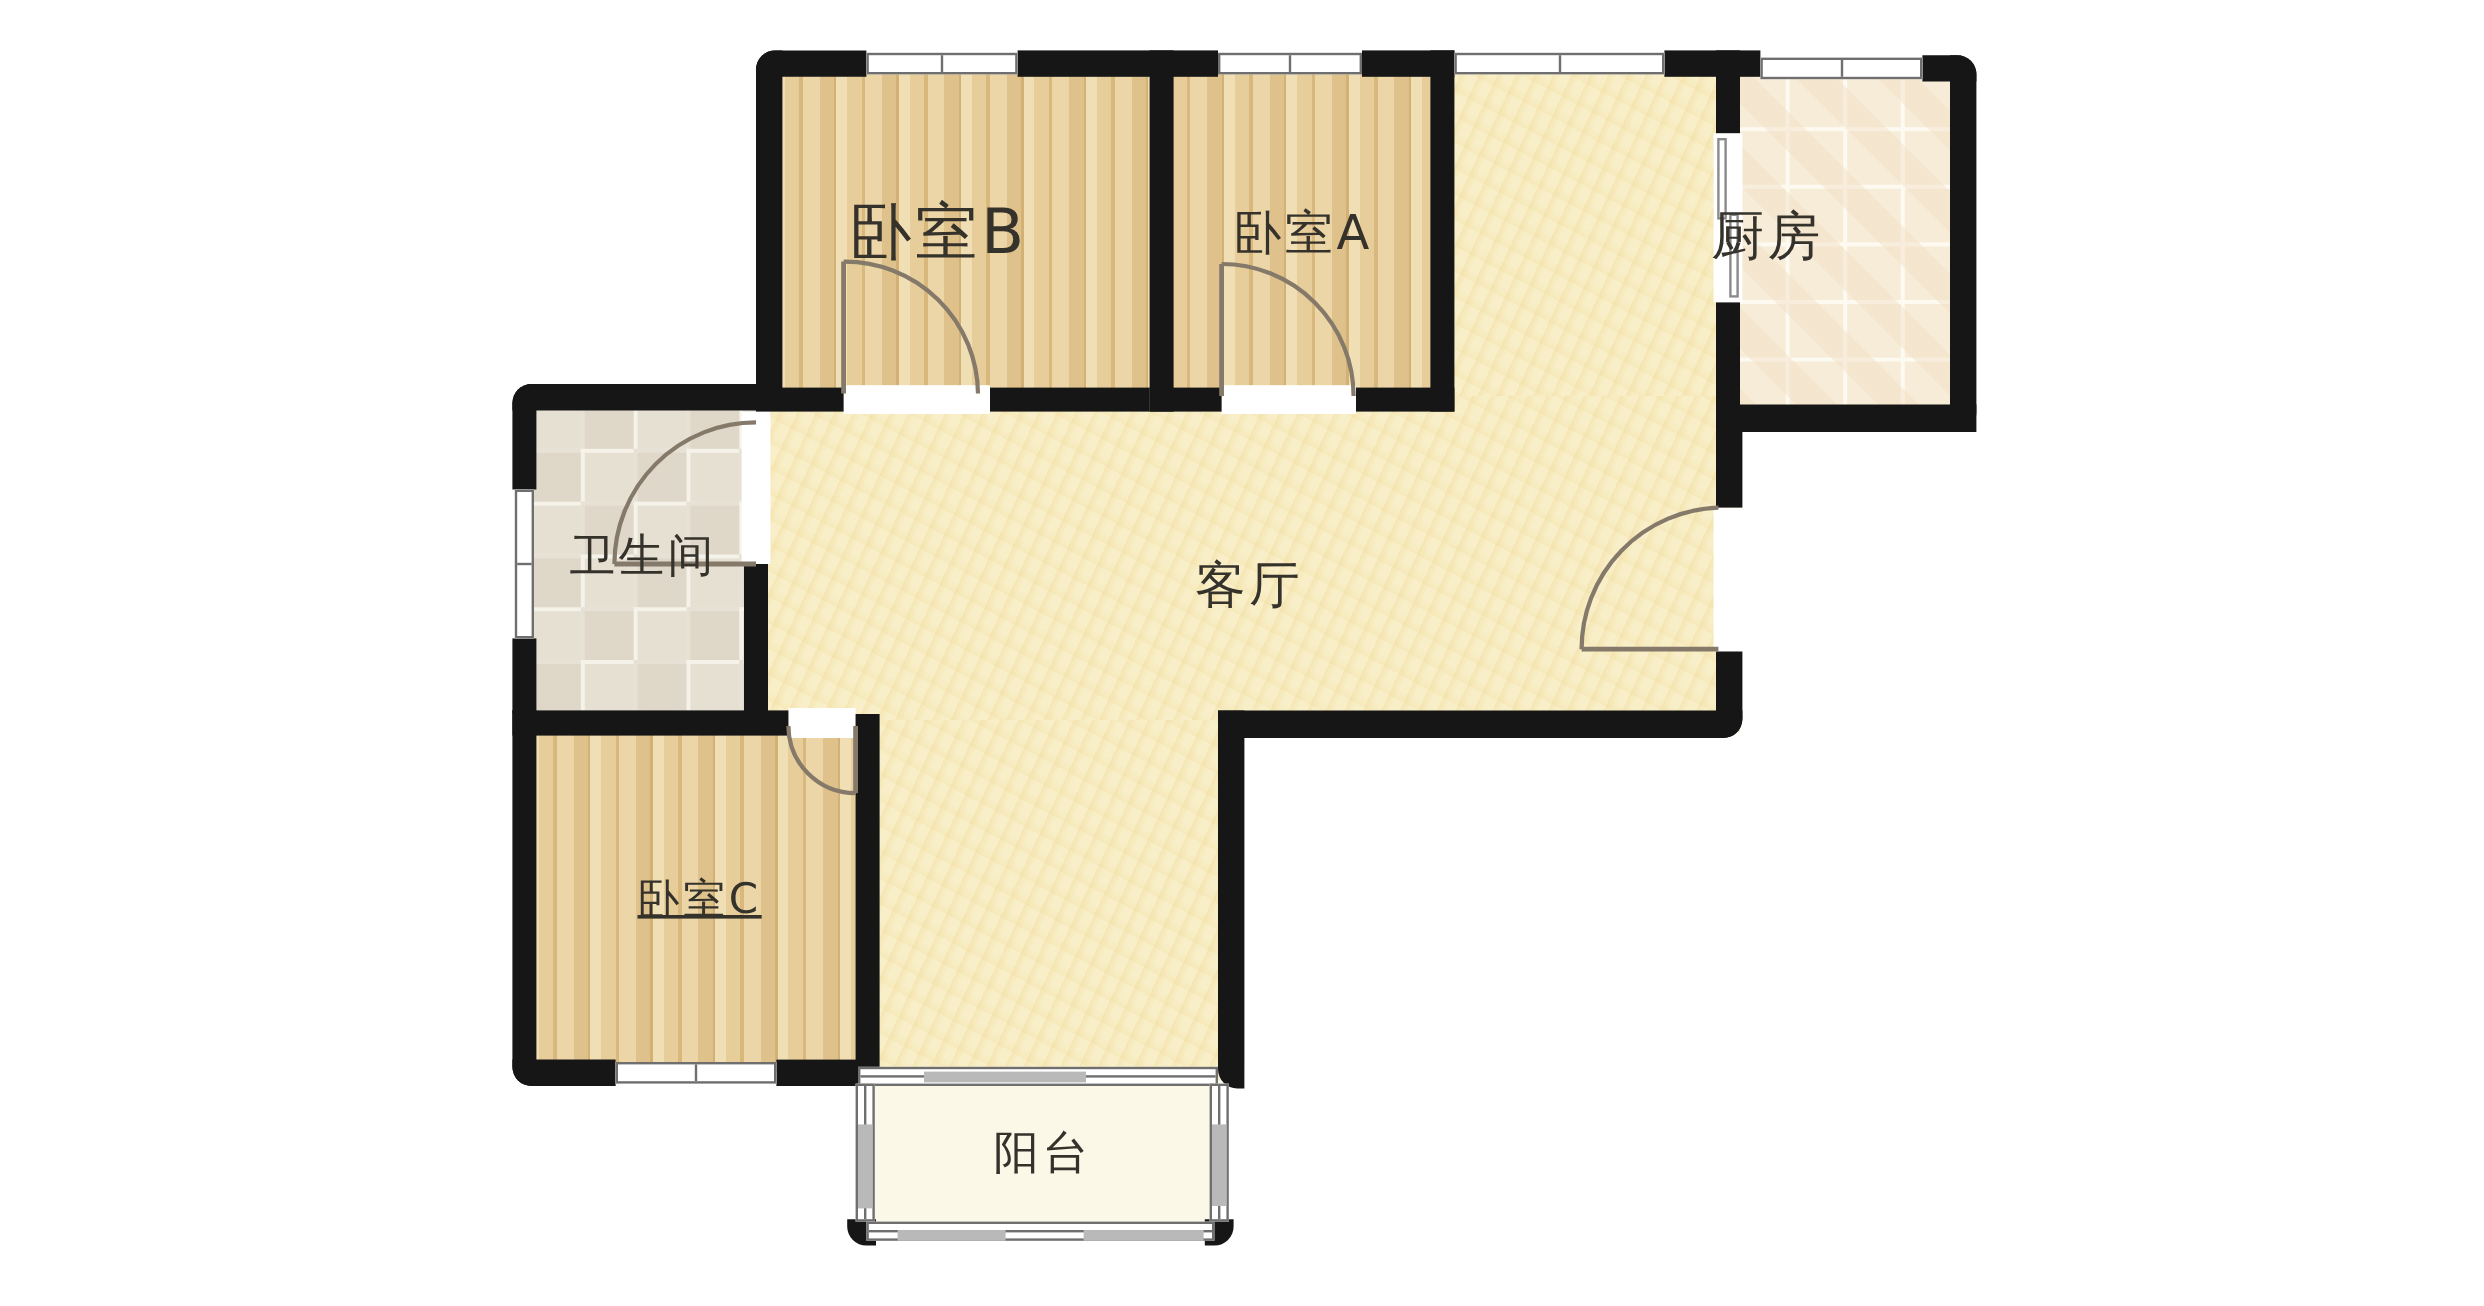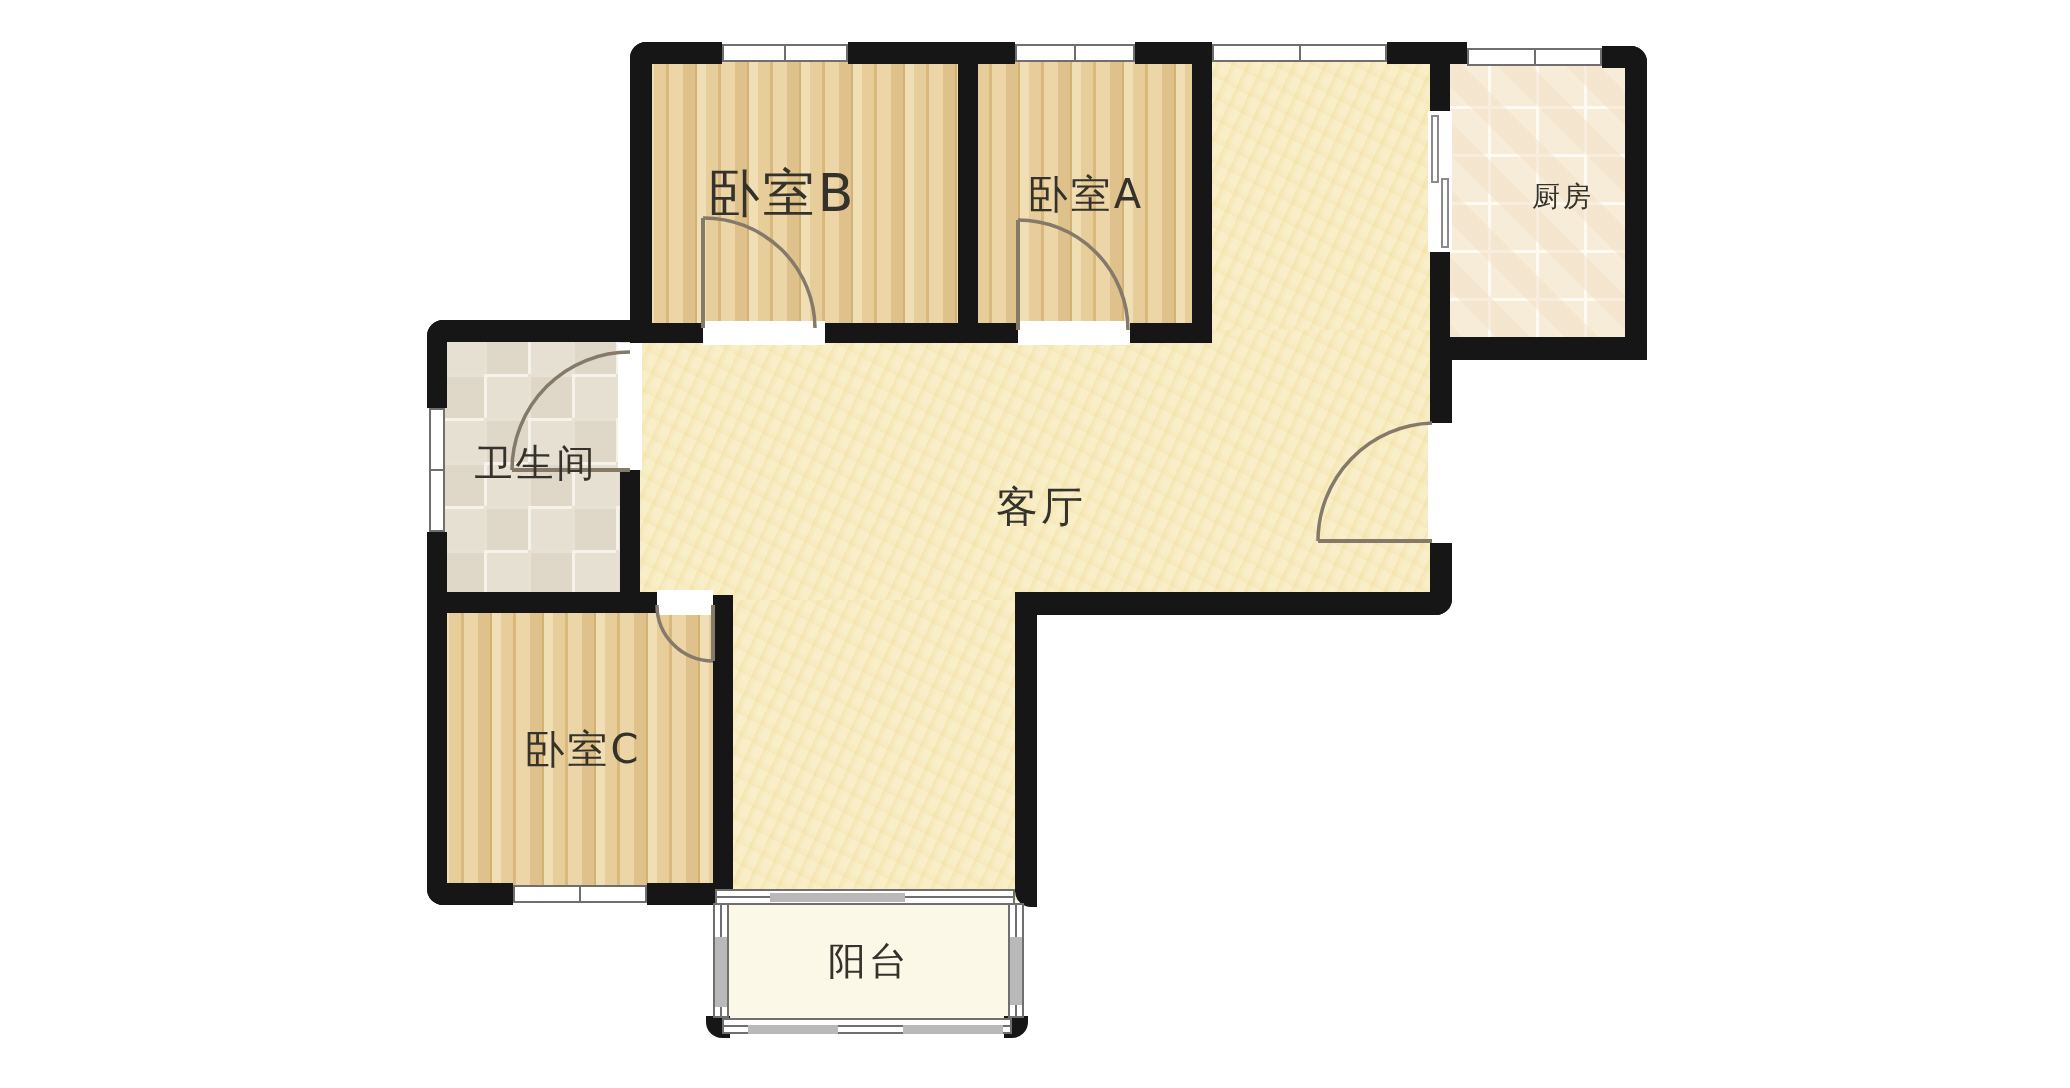--- a/index.html
+++ b/index.html
@@ -178,19 +178,19 @@
         <line x1="630" y1="470" x2="512" y2="470" stroke="#85796a" stroke-width="4"></line>
       </g>
       <g>
         <path d="M 1432 423 A 118 118 0 0 0 1318 541" fill="none" stroke="#85796a" stroke-width="3.5"></path>
         <line x1="1432" y1="541" x2="1318" y2="541" stroke="#85796a" stroke-width="4"></line>
       </g>
     </svg>
   <div id="labels" class="layer">
       <div class="label" style="left: 782px; top: 194px; font-size: 52px;">卧室B</div>
       <div class="label" style="left: 1086px; top: 194px; font-size: 40px;">卧室A</div>
-      <div class="label" style="left: 1563px; top: 197px; font-size: 28px;">厨房</div>
-      <div class="label" style="left: 1041px; top: 488px; font-size: 42px; margin-top: 19px;">客厅</div>
+      <div class="label" style="left: 1473px; top: 197px; font-size: 44px;">厨房</div>
+      <div class="label" style="left: 1041px; top: 488px; font-size: 42px;">客厅</div>
       <div class="label" style="left: 536px; top: 463px; font-size: 38px;">卫生间</div>
-      <div class="label" style="left: 583px; top: 749px; font-size: 40px;">卧室C</div>
+      <div class="label" style="left: 583px; top: 749px; font-size: 35px; text-decoration: underline;">卧室C</div>
       <div class="label" style="left: 869px; top: 961px; font-size: 38px;">阳台</div>
     </div>
 </div>
 
 </body></html>

